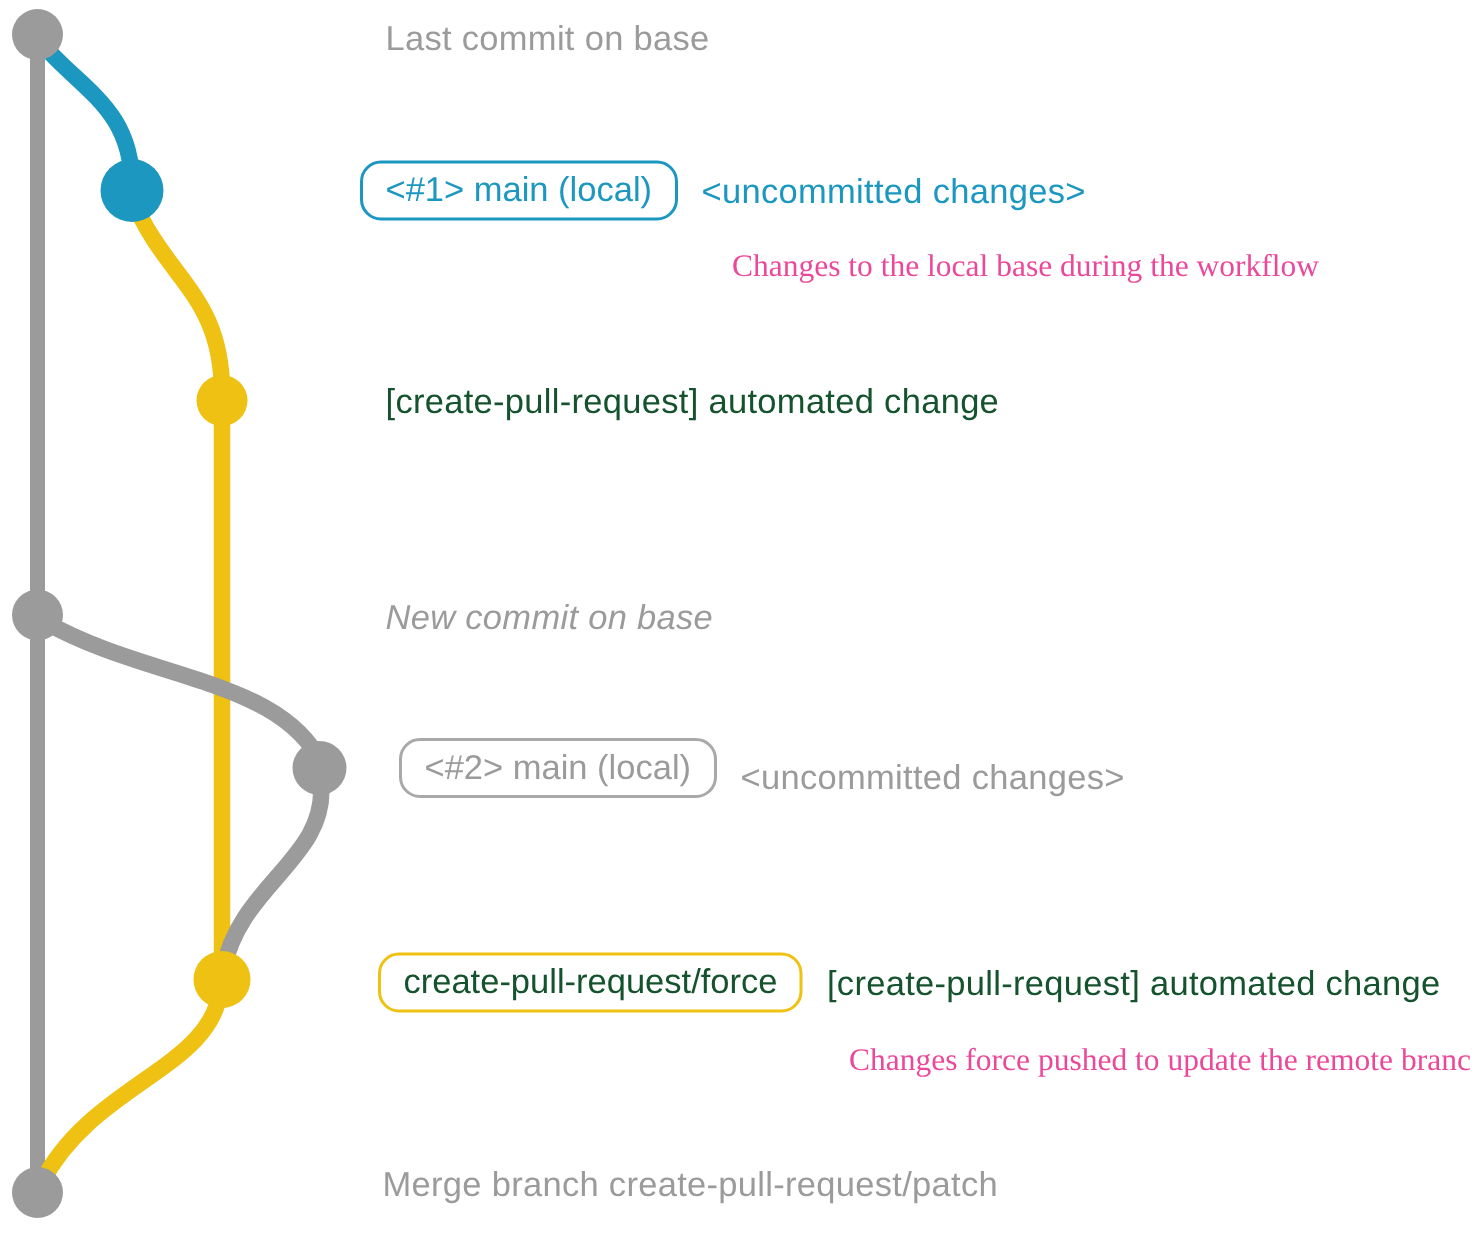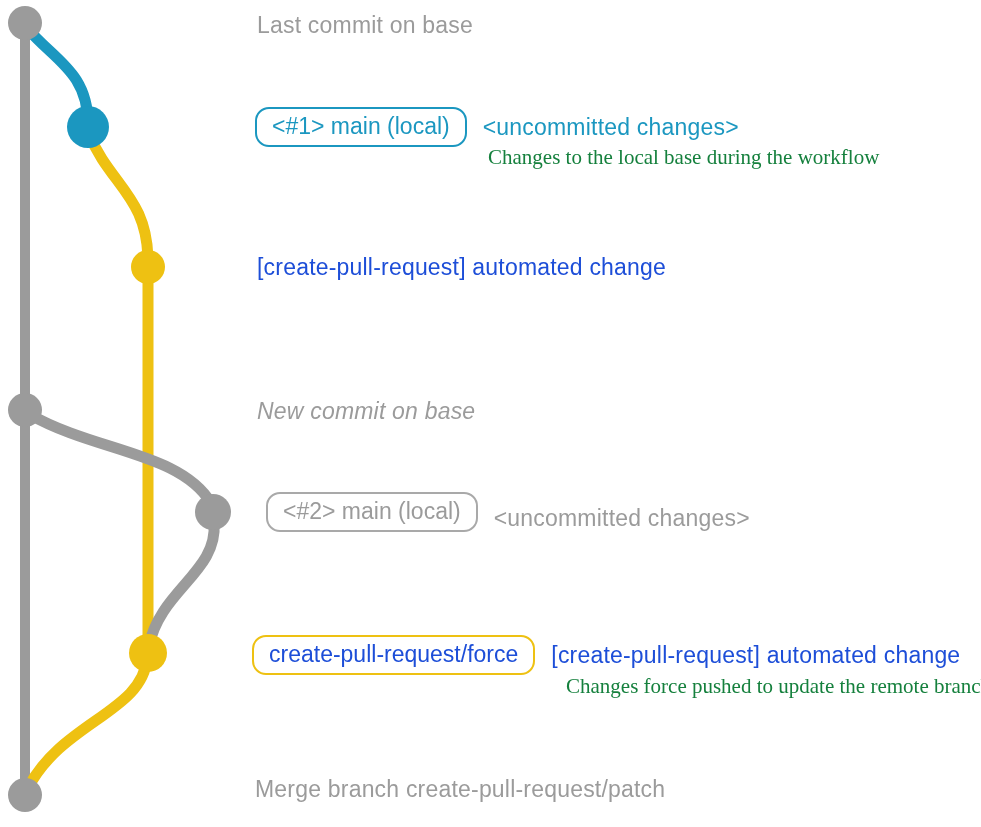--- a/index.html
+++ b/index.html
@@ -23,26 +23,27 @@
     border-radius: 14px;
     padding: 5px 15px 6px 15px;
     font-size: 23px;
     line-height: 1.1;
     background: #ffffff;
   }
   .desc {
     position: absolute;
     font-family: "Liberation Serif", serif;
     font-size: 21px;
-    color: #15803d;
+    color: #ec4899;
     white-space: nowrap;
+    margin-top: 20px;
   }
   .c-gray   { color: #9b9b9b; border-color: #a9a9a9; }
   .c-blue   { color: #1b97c0; border-color: #1b97c0; }
-  .c-yellow { color: #1d4ed8; border-color: #eec112; }
+  .c-yellow { color: #14532d; border-color: #eec112; }
 </style>
 </head>
 <body>
 
 <div class="stage">
 
   <svg class="graph-svg" width="981" height="827" viewBox="0 0 981 827">
 
     <path d="M 25 23 L 25 795" fill="none" stroke-width="10" stroke="#9b9b9b"></path>
 
@@ -62,21 +63,21 @@
     <circle cx="25" cy="410" r="17" fill="#9b9b9b"></circle>
     <circle cx="213" cy="512" r="18" fill="#9b9b9b"></circle>
     <circle cx="148" cy="653" r="19" fill="#eec112"></circle>
     <circle cx="25" cy="795" r="17" fill="#9b9b9b"></circle>
   </svg>
 
   <div class="anno" style="left:257px; top:12px;">
     <span class="title c-gray">Last commit on base</span>
   </div>
 
-  <div class="anno" style="left:255px; top:107px;text-align:right;">
+  <div class="anno" style="left:240px; top:107px;text-align:right;">
     <span class="badge c-blue">&lt;#1&gt; main (local)</span>
     <span class="title c-blue">&lt;uncommitted changes&gt;</span>
   </div>
   <div class="desc" style="left:488px; top:145px;">Changes to the local base during the workflow</div>
 
   <div class="anno" style="left:257px; top:254px;">
     <span class="title c-yellow">[create-pull-request] automated change</span>
   </div>
 
   <div class="anno" style="left:257px; top:398px;font-style:italic;">

